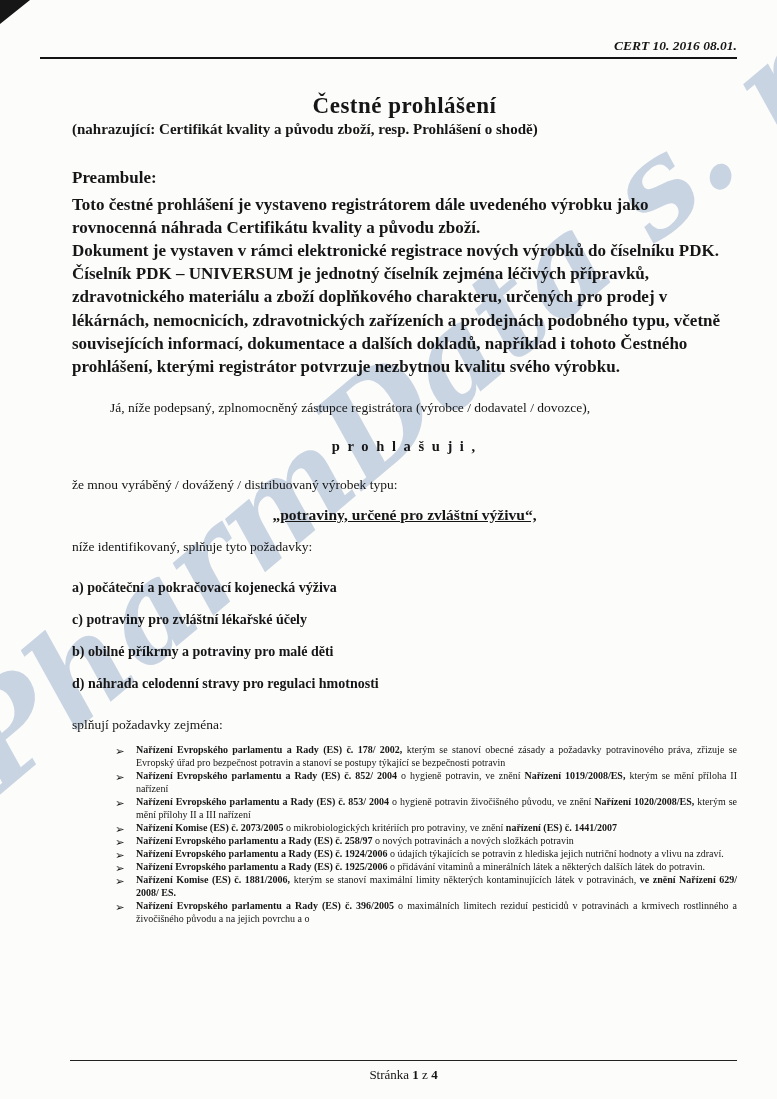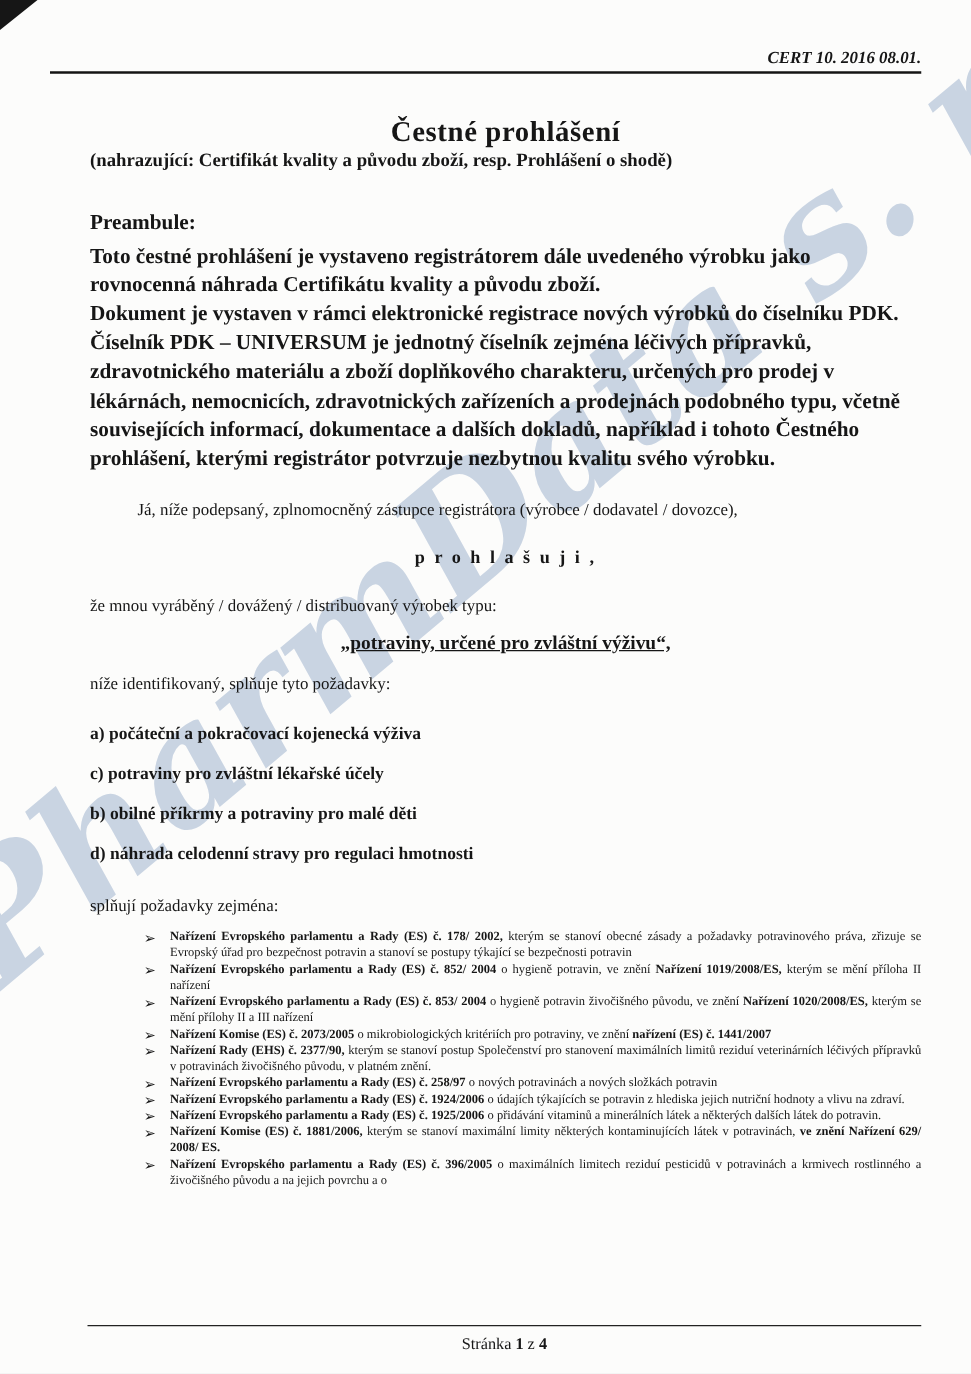--- a/index.html
+++ b/index.html
@@ -90,21 +90,20 @@
         <li>d) náhrada celodenní stravy pro regulaci hmotnosti</li>
       </ul>
 
     <p class="req-intro">splňují požadavky zejména:</p>
 
     <ul class="regulations">
         <li><b>Nařízení Evropského parlamentu a Rady (ES) č. 178/ 2002,</b><span> kterým se stanoví obecné zásady a požadavky potravinového práva, zřizuje se Evropský úřad pro bezpečnost potravin a stanoví se postupy týkající se bezpečnosti potravin</span></li>
         <li><b>Nařízení Evropského parlamentu a Rady (ES) č. 852/ 2004</b><span> o hygieně potravin, ve znění </span><b>Nařízení 1019/2008/ES,</b><span> kterým se mění příloha II nařízení</span></li>
         <li><b>Nařízení Evropského parlamentu a Rady (ES) č. 853/ 2004</b><span> o hygieně potravin živočišného původu, ve znění </span><b>Nařízení 1020/2008/ES,</b><span> kterým se mění přílohy II a III nařízení</span></li>
         <li><b>Nařízení Komise (ES) č. 2073/2005</b><span> o mikrobiologických kritériích pro potraviny, ve znění </span><b>nařízení (ES) č. 1441/2007</b></li>
-        <li><b>Nařízení Rady (EHS) č. 2377/90,</b><span> kterým se stanoví postup Společenství pro stanovení maximálních limitů reziduí veterinárních léčivých přípravků v potravinách živočišného původu, v platném znění.</span></li>
         <li><b>Nařízení Evropského parlamentu a Rady (ES) č. 258/97</b><span> o nových potravinách a nových složkách potravin</span></li>
         <li><b>Nařízení Evropského parlamentu a Rady (ES) č. 1924/2006</b><span> o údajích týkajících se potravin z hlediska jejich nutriční hodnoty a vlivu na zdraví.</span></li>
         <li><b>Nařízení Evropského parlamentu a Rady (ES) č. 1925/2006</b><span>  o přidávání vitaminů a minerálních látek a některých dalších látek do potravin.</span></li>
         <li><b>Nařízení Komise (ES) č. 1881/2006,</b><span> kterým se stanoví maximální limity některých kontaminujících látek v potravinách, </span><b>ve znění Nařízení 629/ 2008/ ES.</b></li>
         <li><b>Nařízení Evropského parlamentu a Rady (ES) č. 396/2005</b><span> o maximálních limitech reziduí pesticidů v potravinách a krmivech rostlinného a živočišného původu a na jejich povrchu a o</span></li>
       </ul>
 
   </div>
 
   <div class="footer">

